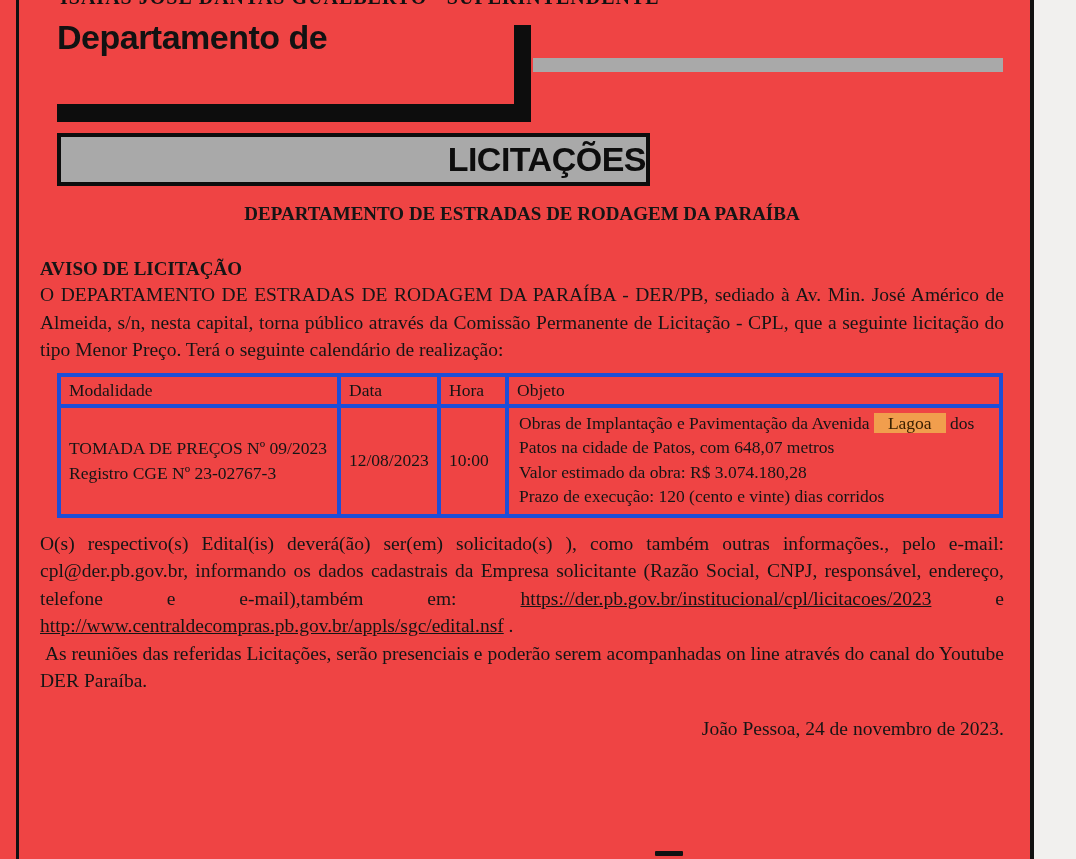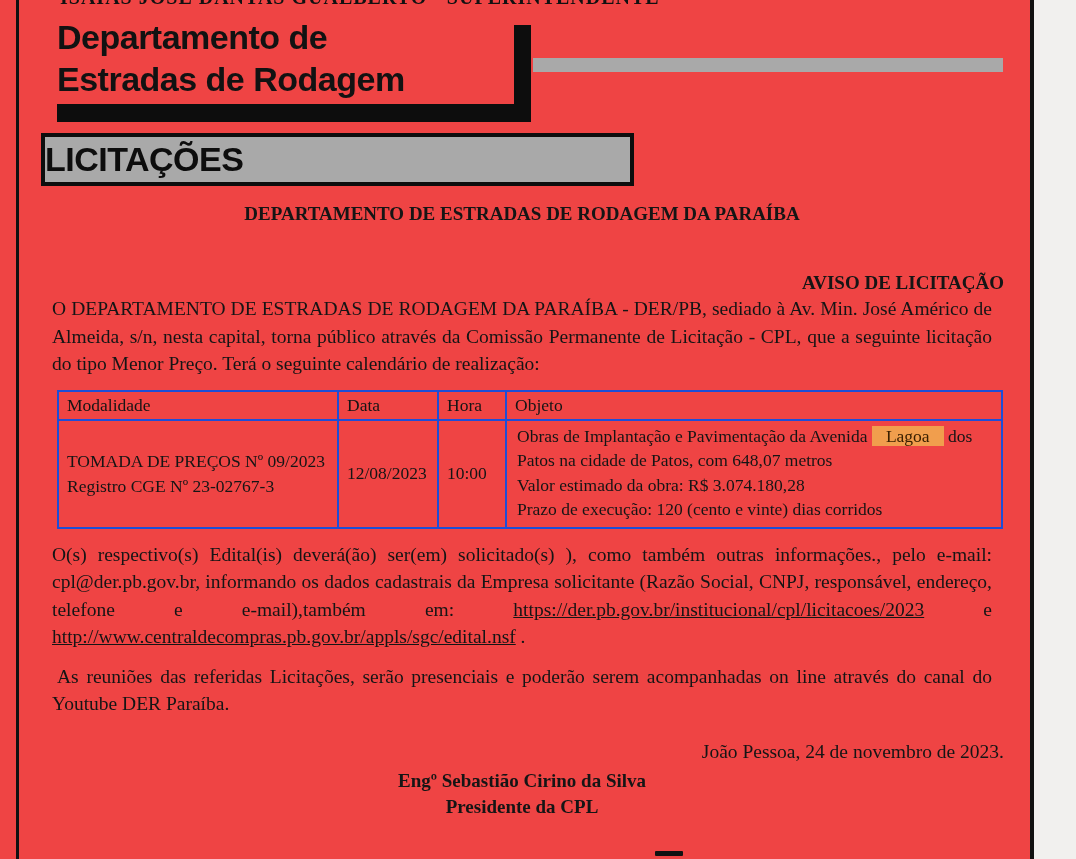--- a/index.html
+++ b/index.html
@@ -22,40 +22,40 @@
   .masthead-title{
     position:absolute;left:57px;top:16px;
     font-family:"Liberation Sans", sans-serif;font-weight:900;font-size:34px;
     line-height:42px;letter-spacing:-0.5px;color:#121212;
   }
   .masthead-vbar{position:absolute;left:514px;top:25px;width:17px;height:97px;background:#0d0d0d;}
   .masthead-hbar{position:absolute;left:57px;top:104px;width:457px;height:18px;background:#0d0d0d;}
   .masthead-graybar{position:absolute;left:533px;top:58px;width:470px;height:14px;background:#a9a9a9;}
   
   .banner{
-    position:absolute;left:41px;top:133px;width:585px;height:45px;
+    position:absolute;left:57px;top:133px;width:585px;height:45px;
     background:#a9a9a9;border:4px solid #0d0d0d;
-    display:flex;align-items:center;justify-content:flex-start;
+    display:flex;align-items:center;justify-content:flex-end;
   }
   .banner span{
     font-family:"Liberation Sans", sans-serif;font-weight:900;font-size:34px;
     letter-spacing:-0.5px;color:#0d0d0d;
   }
   
   .content{position:absolute;left:40px;top:197px;width:964px;}
   .org-header{ text-align:center;font-weight:bold;font-size:19px;line-height:26px;margin:4px 0 8px 0;}
-  .notice-title{text-align:right;font-weight:bold;font-size:19px;line-height:24px;margin-top:44px;}
-  p.body-par{margin:12px;font-size:19.5px;line-height:27.5px;text-align:justify;}
+  .notice-title{text-align:left;font-weight:bold;font-size:19px;line-height:24px;margin-top:30px;}
+  p.body-par{margin:0;font-size:19.5px;line-height:27.5px;text-align:justify;}
   .intro-par{margin-top:0px !important;}
   
   table.lic-table{
     border-collapse:collapse;margin:9px 0 0 17px;width:946px;
     font-size:17.5px;
   }
-  .lic-table th,.lic-table td{border:2px solid #1d4ed8;font-weight:normal;text-align:left;}
+  .lic-table th,.lic-table td{border:4px solid #1d4ed8;font-weight:normal;text-align:left;}
   .lic-table th{padding:2px 8px;height:23px;}
   .lic-table td{padding:2px 8px;}
   .cell-modalidade{line-height:25px;margin-left:44px;}
   .cell-center{vertical-align:middle;}
   .cell-objeto{line-height:24.5px;padding:3px 10px 5px 10px !important;}
   .hl{background:#f19e4d;color:#3a2000;padding:0 14px;}
   
   .edital-par{margin-top:12px !important;}
   .edital-par a{color:#151515;text-decoration:underline;cursor:pointer;}
   .meetings-par{margin-top:0px !important;text-indent:5px;}
@@ -67,21 +67,20 @@
 <body>
 
 <div class="page">
 
   <div class="left-rule"></div>
 
   <div class="top-cut">ISAIAS JOSÉ DANTAS GUALBERTO - SUPERINTENDENTE</div>
 
   <div class="masthead-title">
     <div>Departamento de</div>
-    <div>Estradas de Rodagem</div>
   </div>
   <div class="masthead-vbar"></div>
   <div class="masthead-hbar"></div>
   <div class="masthead-graybar"></div>
 
   <div class="banner">
     <span>LICITAÇÕES</span>
   </div>
 
   <div class="content">
@@ -131,24 +130,20 @@
     <p class="body-par edital-par"><span>O(s) respectivo(s) Edital(is) deverá(ão) ser(em) solicitado(s) ), como também outras informações., pelo e-mail: cpl@der.pb.gov.br, informando os dados cadastrais da Empresa solicitante (Razão Social, CNPJ, responsável, endereço, telefone e e-mail),também em:</span>
       <a>https://der.pb.gov.br/institucional/cpl/licitacoes/2023</a>
       <span>e</span>
       <a>http://www.centraldecompras.pb.gov.br/appls/sgc/edital.nsf</a>
       <span>.</span></p>
 
     <p class="body-par meetings-par">As reuniões das referidas Licitações, serão presenciais e poderão serem acompanhadas on line através do canal do Youtube DER Paraíba.</p>
 
     <div class="date-line">João Pessoa, 24 de novembro de 2023.</div>
 
-    <div class="signature">
-      <div>Engº Sebastião Cirino da Silva</div>
-      <div>Presidente da CPL</div>
-    </div>
 
   </div>
 
   <div class="bottom-fragment"></div>
 
   <div class="right-rule"></div>
   <div class="edge-strip"></div>
 
 </div>
 

